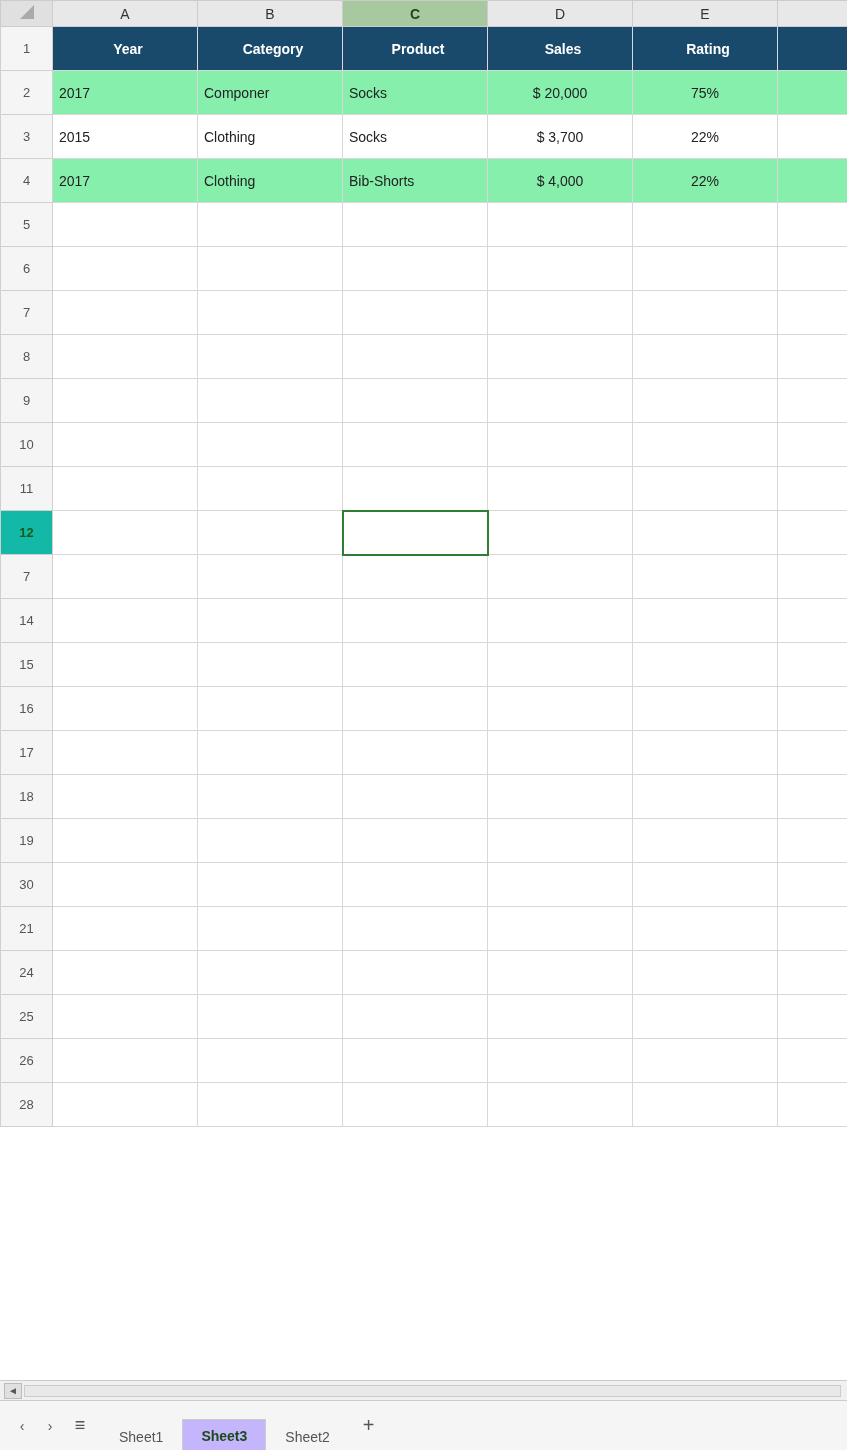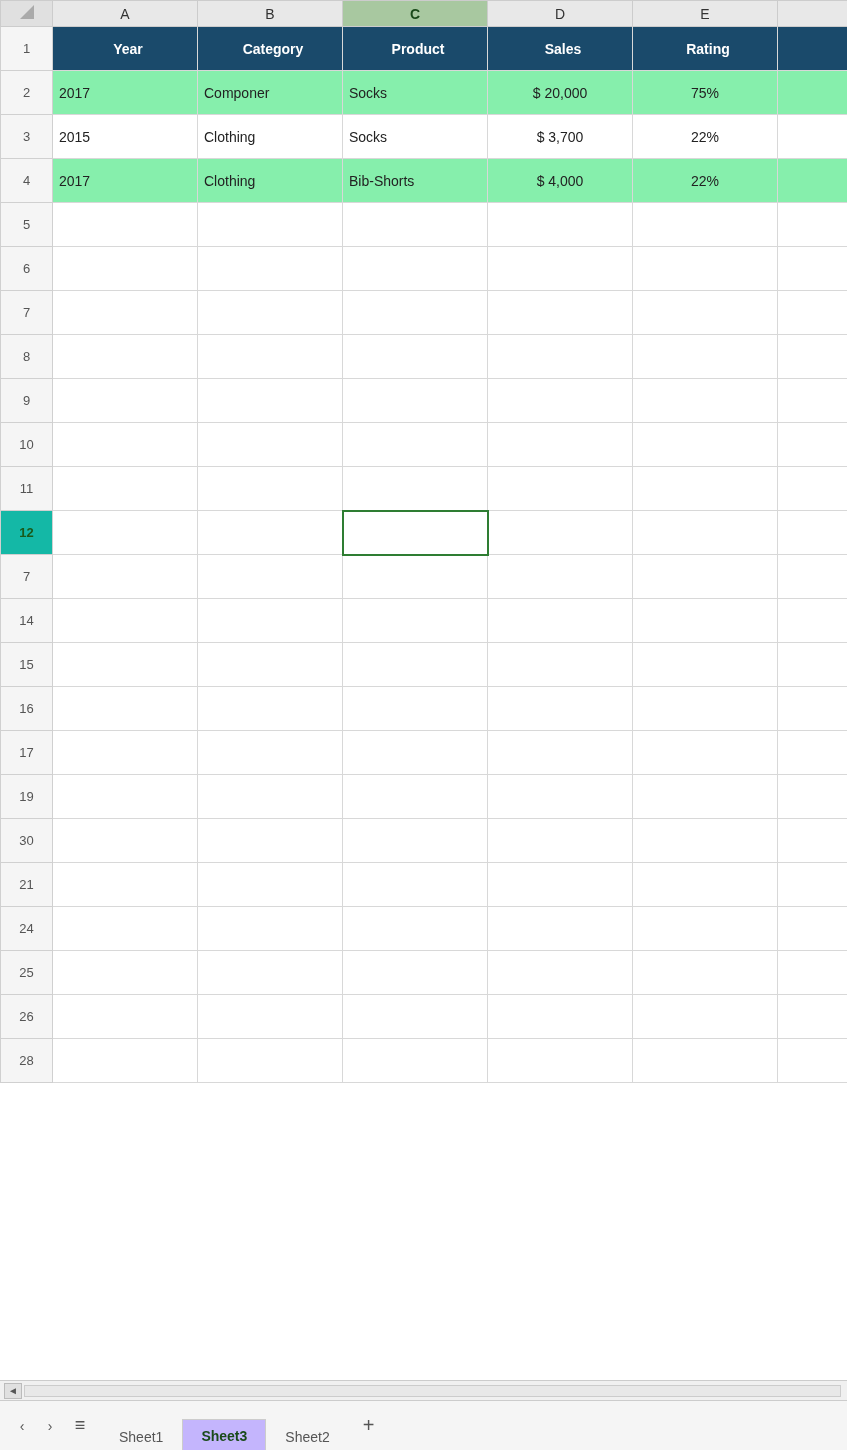--- a/index.html
+++ b/index.html
@@ -396,20 +396,29 @@
           <tr>
             <td class="row-number">17</td>
             <td class="cell data-row-white"></td>
             <td class="cell data-row-white"></td>
             <td class="cell data-row-white"></td>
             <td class="cell data-row-white"></td>
             <td class="cell data-row-white"></td>
             <td class="cell data-row-white"></td>
           </tr>
           <tr>
+            <td class="row-number">18</td>
+            <td class="cell data-row-white"></td>
+            <td class="cell data-row-white"></td>
+            <td class="cell data-row-white"></td>
+            <td class="cell data-row-white"></td>
+            <td class="cell data-row-white"></td>
+            <td class="cell data-row-white"></td>
+          </tr>
+          <tr>
             <td class="row-number">19</td>
             <td class="cell data-row-white"></td>
             <td class="cell data-row-white"></td>
             <td class="cell data-row-white"></td>
             <td class="cell data-row-white"></td>
             <td class="cell data-row-white"></td>
             <td class="cell data-row-white"></td>
           </tr>
           <tr>
             <td class="row-number">30</td>

